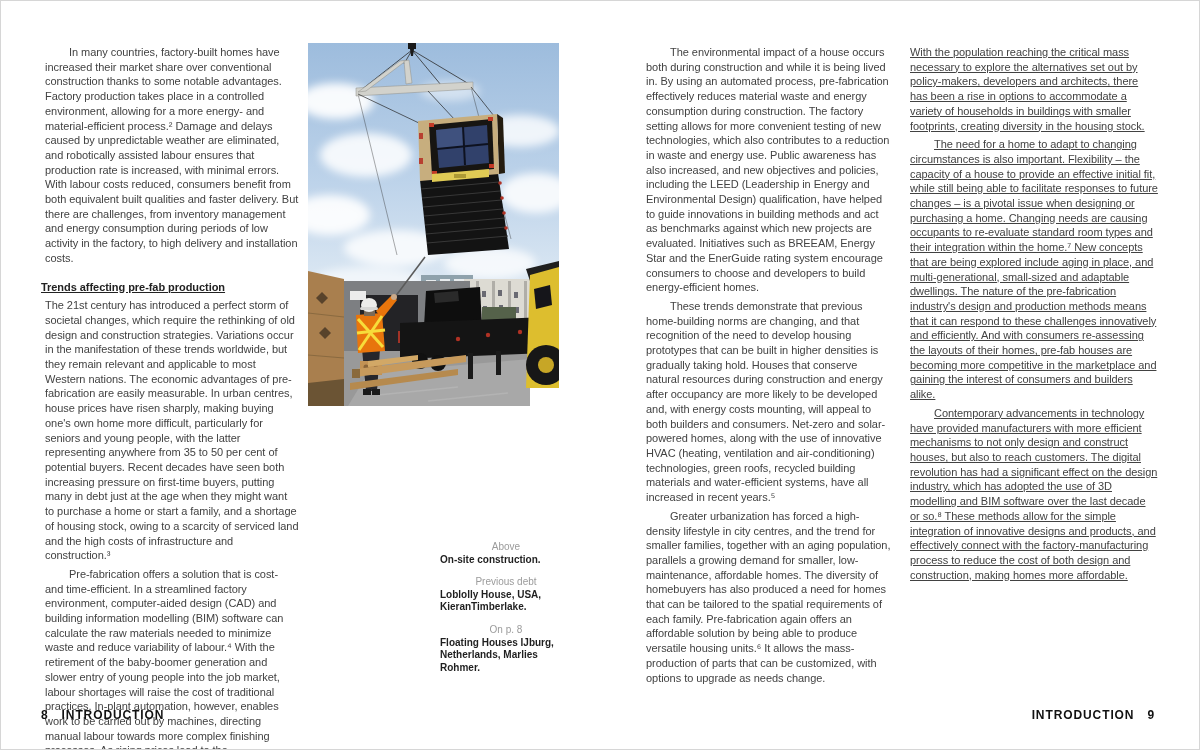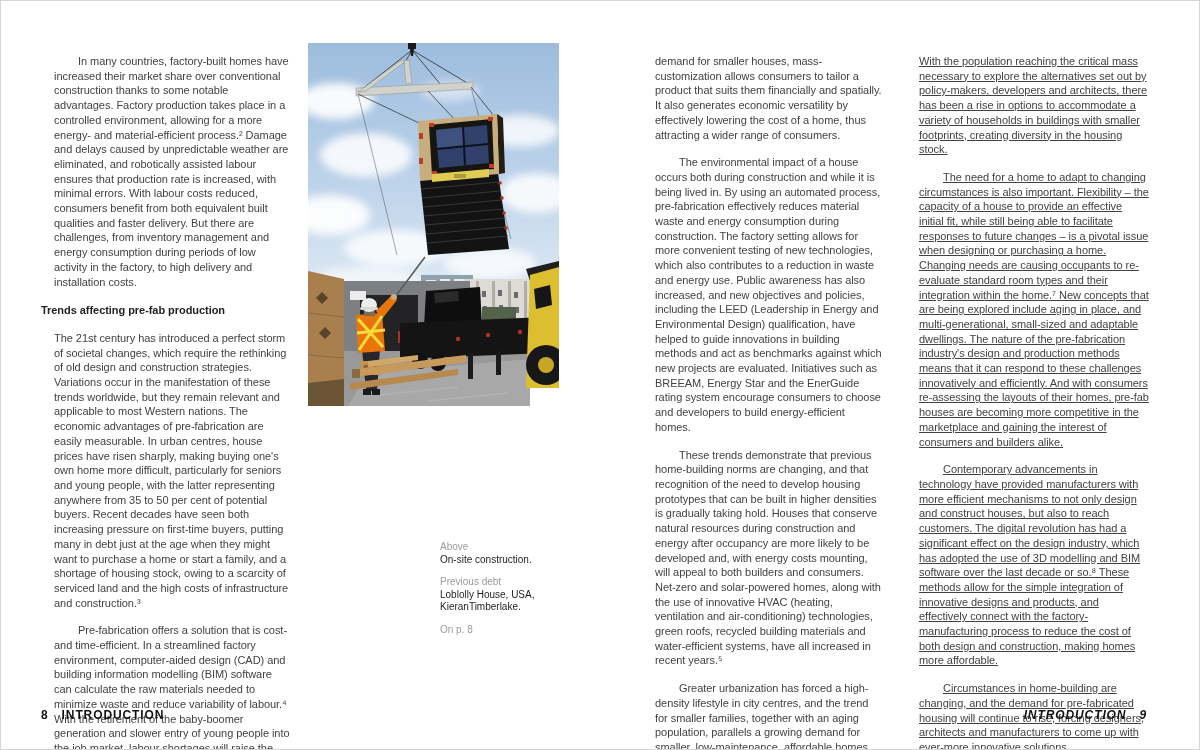--- a/index.html
+++ b/index.html
@@ -15,61 +15,62 @@
     overflow: hidden;
   }
   .col {
     position: absolute;
     top: 40px;
     font-size: 11px;
     line-height: 14.7px;
     letter-spacing: -0.05px;
     text-align: left;
   }
-  .col p { margin: 13px; }
+  .col p { margin: 4px; }
   .col p.indent { text-indent: 24px; }
   .col1 { left: 40px;  width: 262px; }
   .col2 { left: 641px; width: 253px; }
   .col3 { left: 905px; width: 256px; text-decoration: underline; }
   .trends-heading {
     font-size: 11px;
     font-weight: bold;
     color: #222222;
     margin: 14px 0 0 0;
     line-height: 14.7px;
+    text-decoration: underline;
   }
   .photo-frame {
     position: absolute;
     left: 307px;
     top: 42px;
     width: 251px;
     height: 363px;
   }
   .photo-frame svg { display: block; width: 251px; height: 363px; }
   .caption-block {
     position: absolute;
     left: 439px;
     top: 540px;
     width: 132px;
     font-size: 10px;
     line-height: 12.6px;
   }
-  .cap-label { color: #9b9b9b; }
-  .cap-text  { color: #1f1f1f; font-weight: normal; margin: 0 0 10px 0; }
+  .cap-label { color: #9b9b9b; text-align: center; }
+  .cap-text  { color: #1f1f1f; font-weight: bold; margin: 0 0 10px 0; }
   .footer {
     position: absolute;
     bottom: 27px;
     font-size: 12px;
     font-weight: bold;
     letter-spacing: 0.9px;
     color: #111111;
     white-space: nowrap;
   }
   .footer-left  { left: 40px; }
-  .footer-right { right: 52px; font-style: italic; }
+  .footer-right { right: 44px; }
   .footer .num-left  { margin-right: 13px; }
   .footer .num-right { margin-left: 13px; }
 </style>
 </head>
 <body>
 
 <div class="spread">
 
   <div class="col col1">
     <p class="indent">In many countries, factory-built homes have increased their market share over conventional construction thanks to some notable advantages. Factory production takes place in a controlled environment, allowing for a more energy- and material-efficient process.² Damage and delays caused by unpredictable weather are eliminated, and robotically assisted labour ensures that production rate is increased, with minimal errors. With labour costs reduced, consumers benefit from both equivalent built qualities and faster delivery. But there are challenges, from inventory management and energy consumption during periods of low activity in the factory, to high delivery and installation costs.</p>
@@ -271,34 +272,33 @@
       </g>
     </svg>
   </figure>
 
   <div class="caption-block">
     <div class="cap-label">Above</div>
     <p class="cap-text">On-site construction.</p>
     <div class="cap-label">Previous debt</div>
     <p class="cap-text">Loblolly House, USA, KieranTimberlake.</p>
     <div class="cap-label">On p. 8</div>
+    <p class="cap-text">Floating Houses IJburg, Netherlands, Marlies Rohmer.</p>
   </div>
 
   <div class="col col2">
-    <p>demand for smaller houses, mass-customization allows consumers to tailor a product that suits them financially and spatially. It also generates economic versatility by effectively lowering the cost of a home, thus attracting a wider range of consumers.</p>
     <p class="indent">The environmental impact of a house occurs both during construction and while it is being lived in. By using an automated process, pre-fabrication effectively reduces material waste and energy consumption during construction. The factory setting allows for more convenient testing of new technologies, which also contributes to a reduction in waste and energy use. Public awareness has also increased, and new objectives and policies, including the LEED (Leadership in Energy and Environmental Design) qualification, have helped to guide innovations in building methods and act as benchmarks against which new projects are evaluated. Initiatives such as BREEAM, Energy Star and the EnerGuide rating system encourage consumers to choose and developers to build energy-efficient homes.</p>
     <p class="indent">These trends demonstrate that previous home-building norms are changing, and that recognition of the need to develop housing prototypes that can be built in higher densities is gradually taking hold. Houses that conserve natural resources during construction and energy after occupancy are more likely to be developed and, with energy costs mounting, will appeal to both builders and consumers. Net-zero and solar-powered homes, along with the use of innovative HVAC (heating, ventilation and air-conditioning) technologies, green roofs, recycled building materials and water-efficient systems, have all increased in recent years.⁵</p>
     <p class="indent">Greater urbanization has forced a high-density lifestyle in city centres, and the trend for smaller families, together with an aging population, parallels a growing demand for smaller, low-maintenance, affordable homes. The diversity of homebuyers has also produced a need for homes that can be tailored to the spatial requirements of each family. Pre-fabrication again offers an affordable solution by being able to produce versatile housing units.⁶ It allows the mass-production of parts that can be customized, with options to upgrade as needs change.</p>
   </div>
 
   <div class="col col3">
     <p>With the population reaching the critical mass necessary to explore the alternatives set out by policy-makers, developers and architects, there has been a rise in options to accommodate a variety of households in buildings with smaller footprints, creating diversity in the housing stock.</p>
     <p class="indent">The need for a home to adapt to changing circumstances is also important. Flexibility – the capacity of a house to provide an effective initial fit, while still being able to facilitate responses to future changes – is a pivotal issue when designing or purchasing a home. Changing needs are causing occupants to re-evaluate standard room types and their integration within the home.⁷ New concepts that are being explored include aging in place, and multi-generational, small-sized and adaptable dwellings. The nature of the pre-fabrication industry's design and production methods means that it can respond to these challenges innovatively and efficiently. And with consumers re-assessing the layouts of their homes, pre-fab houses are becoming more competitive in the marketplace and gaining the interest of consumers and builders alike.</p>
     <p class="indent">Contemporary advancements in technology have provided manufacturers with more efficient mechanisms to not only design and construct houses, but also to reach customers. The digital revolution has had a significant effect on the design industry, which has adopted the use of 3D modelling and BIM software over the last decade or so.⁸ These methods allow for the simple integration of innovative designs and products, and effectively connect with the factory-manufacturing process to reduce the cost of both design and construction, making homes more affordable.</p>
-    <p class="indent">Circumstances in home-building are changing, and the demand for pre-fabricated housing will continue to rise, forcing designers, architects and manufacturers to come up with ever-more innovative solutions.</p>
   </div>
 
   <div class="footer footer-left">
     <span class="num-left">8</span><span>INTRODUCTION</span>
   </div>
   <div class="footer footer-right">
     <span>INTRODUCTION</span><span class="num-right">9</span>
   </div>
 
 </div>

